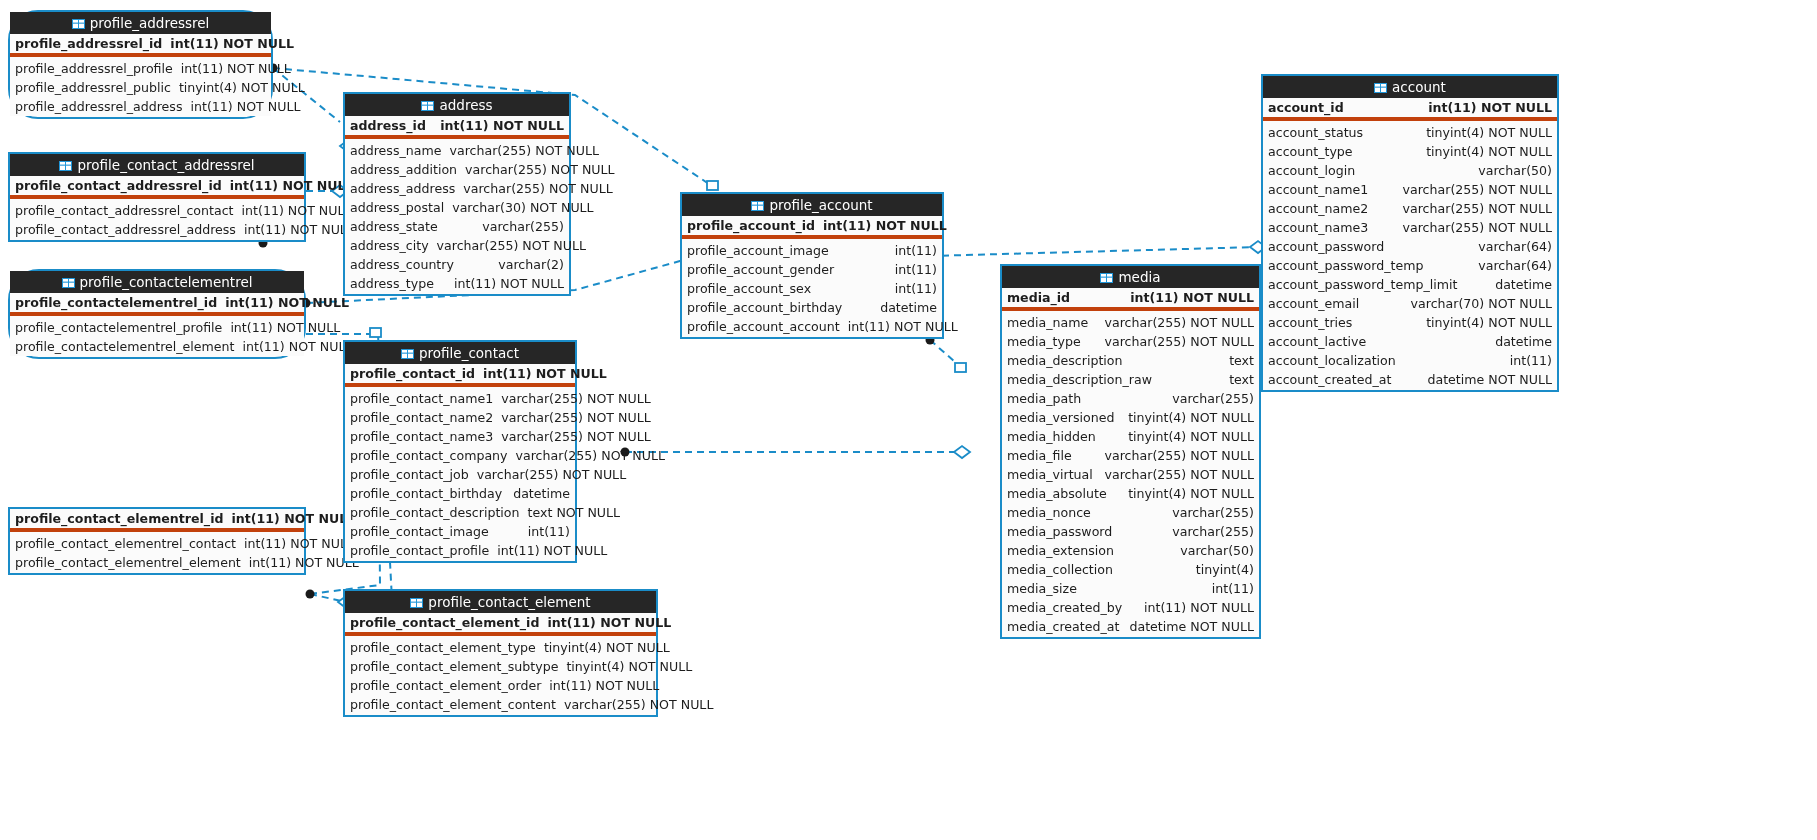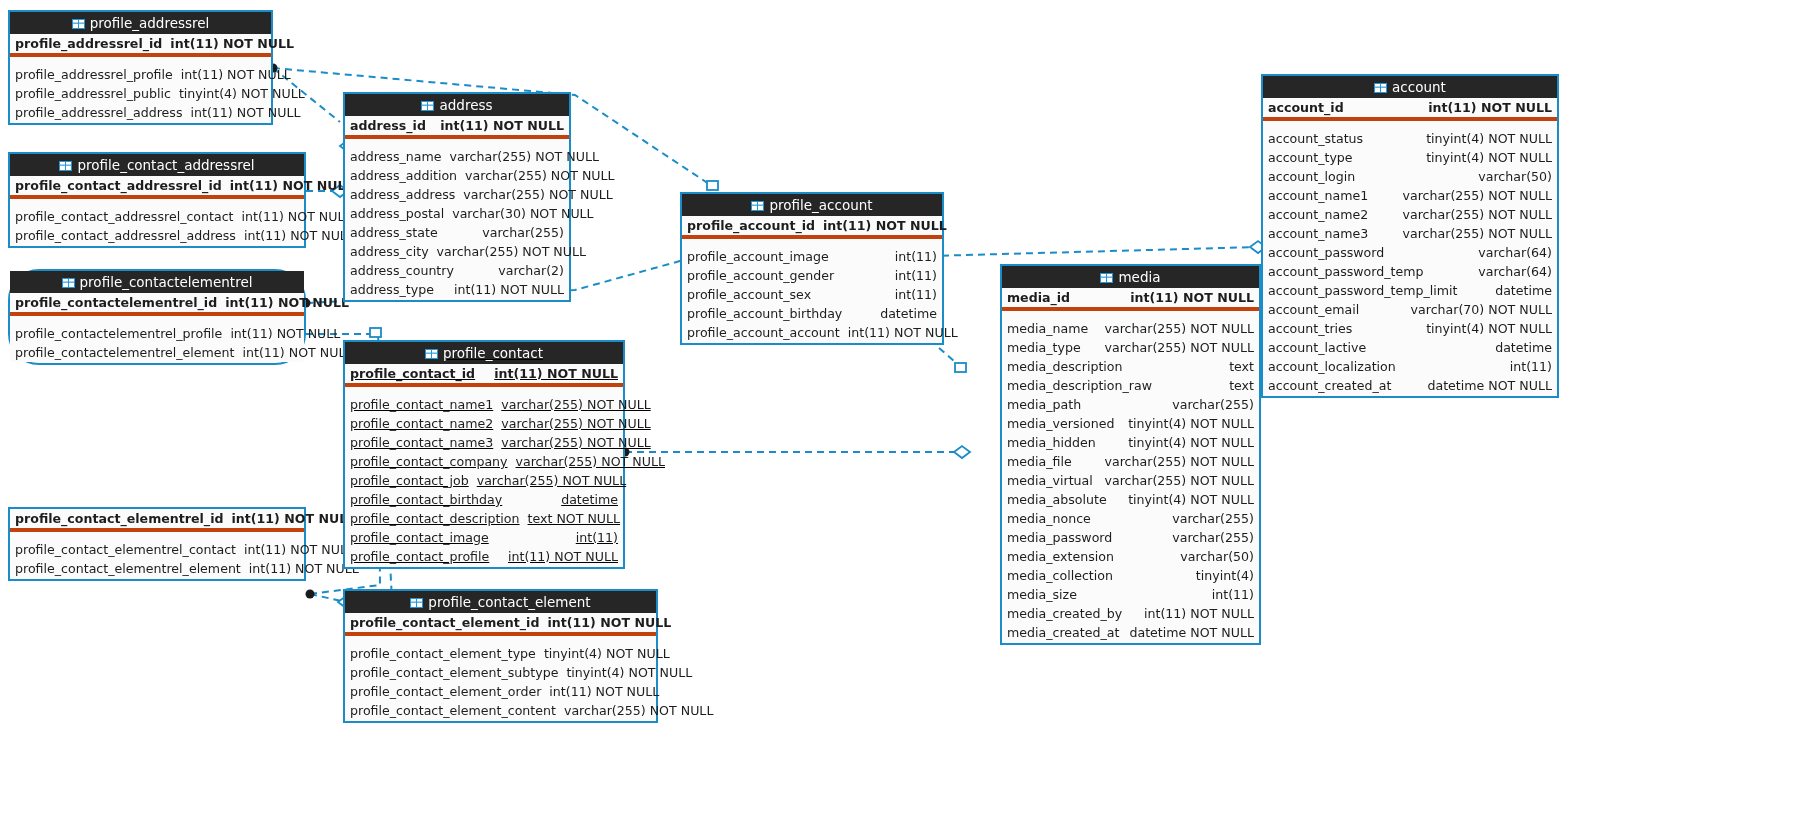--- a/index.html
+++ b/index.html
@@ -63,21 +63,21 @@
   }
   .row .fname {
     flex: 0 0 auto;
     padding-right: 8px;
   }
   .row .ftype {
     flex: 1 1 auto;
     text-align: right;
   }
   .pk-row .row { font-weight: bold; }
-  .body-rows { padding-top: 8px; padding-bottom: 1px; }
+  .body-rows { padding-top: 2px; padding-bottom: 1px; }
 </style>
 </head>
 <body>
 
 <div id="canvas">
   <svg id="links" width="1817" height="840" viewBox="0 0 1817 840">
     <g fill="none" stroke="#1a8cc8" stroke-width="2" stroke-dasharray="7 5">
 
       <path d="M273,68 L340,122"></path>
 
@@ -121,21 +121,21 @@
       <path d="M338,602 l8,-6 l8,6 l-8,6 z"></path>
 
       <rect x="707" y="181" width="11" height="9"></rect>
       <rect x="370" y="328" width="11" height="9"></rect>
       <rect x="372" y="347" width="11" height="9"></rect>
       <rect x="386" y="596" width="11" height="9"></rect>
       <rect x="955" y="363" width="11" height="9"></rect>
       <rect x="1251" y="340" width="11" height="9"></rect>
     </g>
   </svg>
-<div class="tbl" style="left: 8px; top: 10px; width: 265px;">
+<div class="tbl" style="left: 8px; top: 10px; width: 265px; border-radius: 30px;">
       <div class="tbl-head"><span class="tico"><svg width="13" height="10" viewBox="0 0 13 10">
             <rect x="0" y="0" width="13" height="10" fill="#2196d8"></rect>
             <rect x="1" y="1" width="5" height="2.6" fill="#ffffff"></rect>
             <rect x="7" y="1" width="5" height="2.6" fill="#ffffff"></rect>
             <rect x="1" y="4.7" width="5" height="4.3" fill="#ffffff"></rect>
             <rect x="7" y="4.7" width="5" height="4.3" fill="#ffffff"></rect>
           </svg></span><span>profile_addressrel</span></div>
       <div class="pk-row">
         <div class="row">
           <span class="fname">profile_addressrel_id</span>
@@ -267,21 +267,21 @@
         <div class="row">
           <span class="fname">address_country</span>
           <span class="ftype">varchar(2)</span>
         </div>
         <div class="row">
           <span class="fname">address_type</span>
           <span class="ftype">int(11) NOT NULL</span>
         </div>
       </div>
     </div>
-    <div class="tbl" style="left: 343px; top: 340px; width: 282px; text-decoration: underline;">
+    <div class="tbl" style="left: 343px; top: 340px; width: 234px;">
       <div class="tbl-head"><span class="tico"><svg width="13" height="10" viewBox="0 0 13 10">
             <rect x="0" y="0" width="13" height="10" fill="#2196d8"></rect>
             <rect x="1" y="1" width="5" height="2.6" fill="#ffffff"></rect>
             <rect x="7" y="1" width="5" height="2.6" fill="#ffffff"></rect>
             <rect x="1" y="4.7" width="5" height="4.3" fill="#ffffff"></rect>
             <rect x="7" y="4.7" width="5" height="4.3" fill="#ffffff"></rect>
           </svg></span><span>profile_contact</span></div>
       <div class="pk-row">
         <div class="row">
           <span class="fname">profile_contact_id</span>

